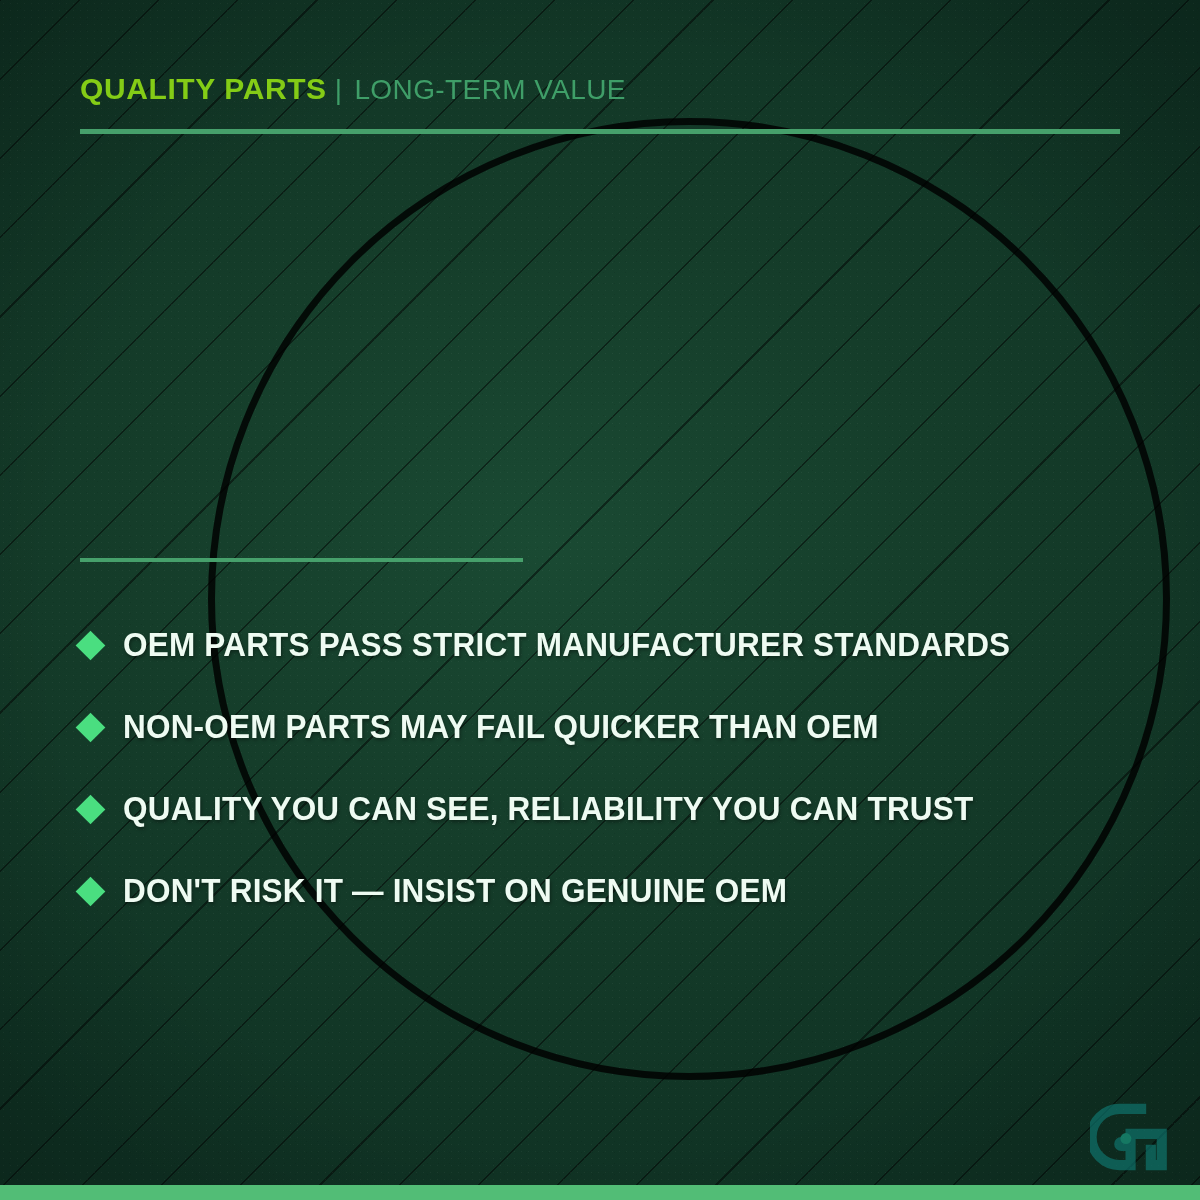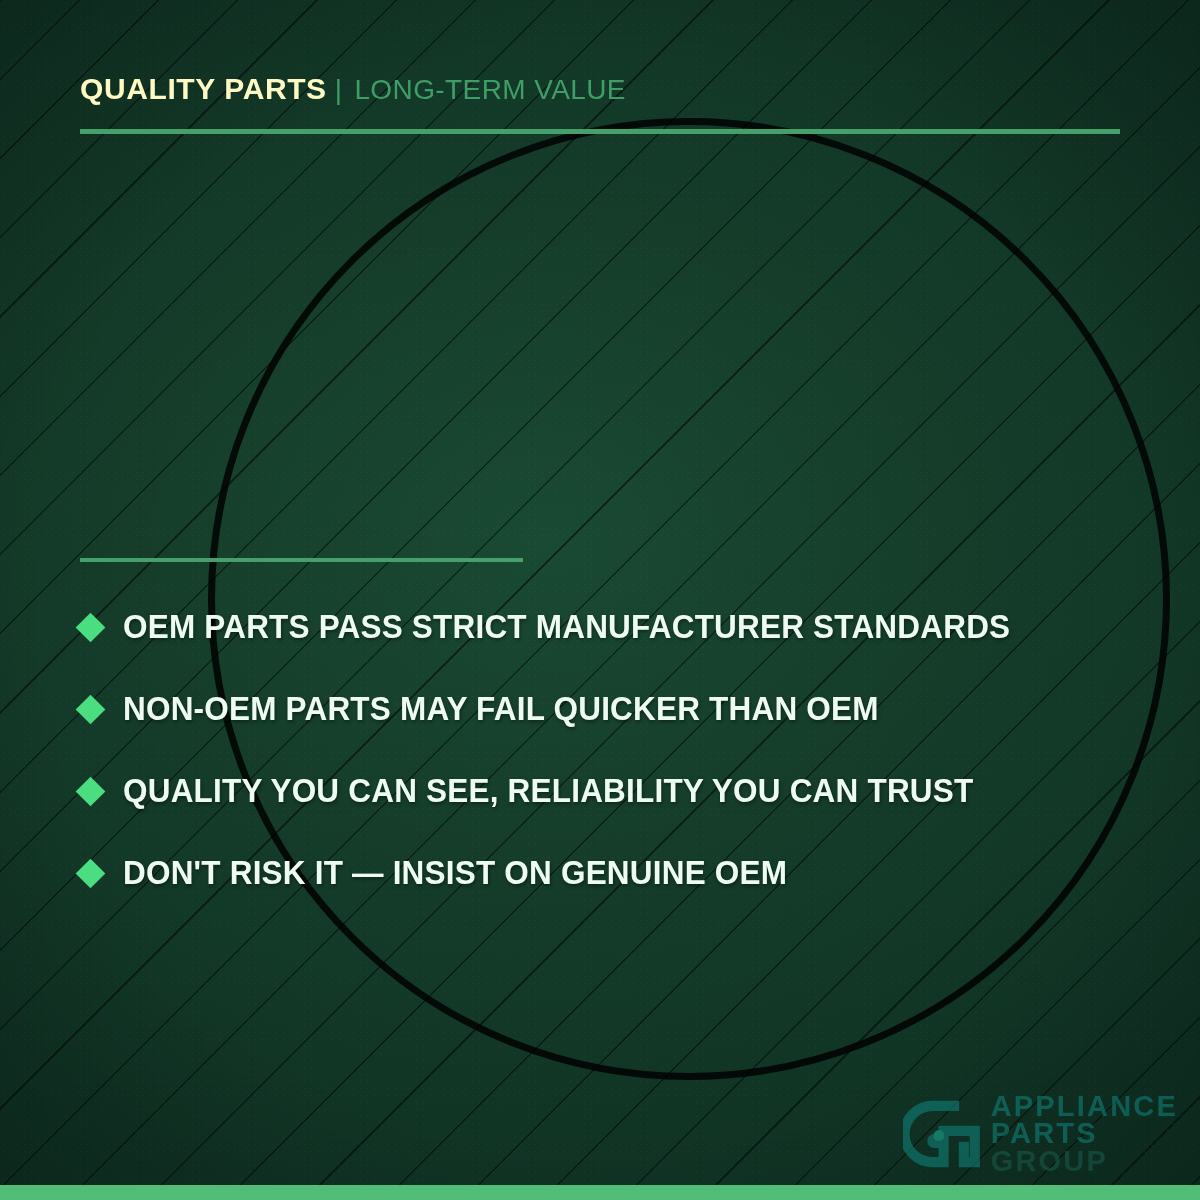--- a/index.html
+++ b/index.html
@@ -73,21 +73,21 @@
     position: absolute;
     left: 80px;
     top: 74px;
     white-space: nowrap;
     line-height: 1;
   }
   .kicker-main {
     font-size: 30px;
     font-weight: bold;
     letter-spacing: 0.6px;
-    color: #fef9c3;
+    color: #84cc16;
   }
   .kicker-sub {
     font-size: 28px;
     font-weight: normal;
     letter-spacing: 0.4px;
     color: #3f9e68;
     margin-left: 8px;
   }
 
   .rule-top {
@@ -123,21 +123,21 @@
     top: 558px;
     width: 443px;
     height: 4px;
     background: #46a06b;
   }
 
   
   .bullets {
     position: absolute;
     left: 80px;
-    top: 586px;
+    top: 604px;
     width: 1070px;
   }
   .bullet {
     display: flex;
     align-items: center;
     height: 82px;
   }
   .bullet-marker {
     flex: 0 0 auto;
     width: 21px;
@@ -232,23 +232,18 @@
         <span class="bullet-text">DON'T RISK IT — INSIST ON GENUINE OEM</span>
       </li>
     </ul>
 
     <div class="logo">
       <svg class="logo-mark" viewBox="0 0 100 100">
         <path d="M72 14 H38 A30 30 0 0 0 38 86 H52 V46 H92 V86 H78 V60" fill="none" stroke="#0f7d76" stroke-width="13" stroke-linecap="butt"></path>
         <path d="M52 50 H40 A9 9 0 0 0 40 68 H52 Z" fill="#0f7d76"></path>
         <circle cx="46" cy="52" r="7" fill="#1aa88d"></circle>
       </svg>
-      <div class="logo-words">
-        <span class="w1">APPLIANCE</span>
-        <span class="w2">PARTS</span>
-        <span class="w3">GROUP</span>
-      </div>
     </div>
 
   </div>
 
   <div class="bottom-bar"></div>
 </div>
 
 </body></html>

